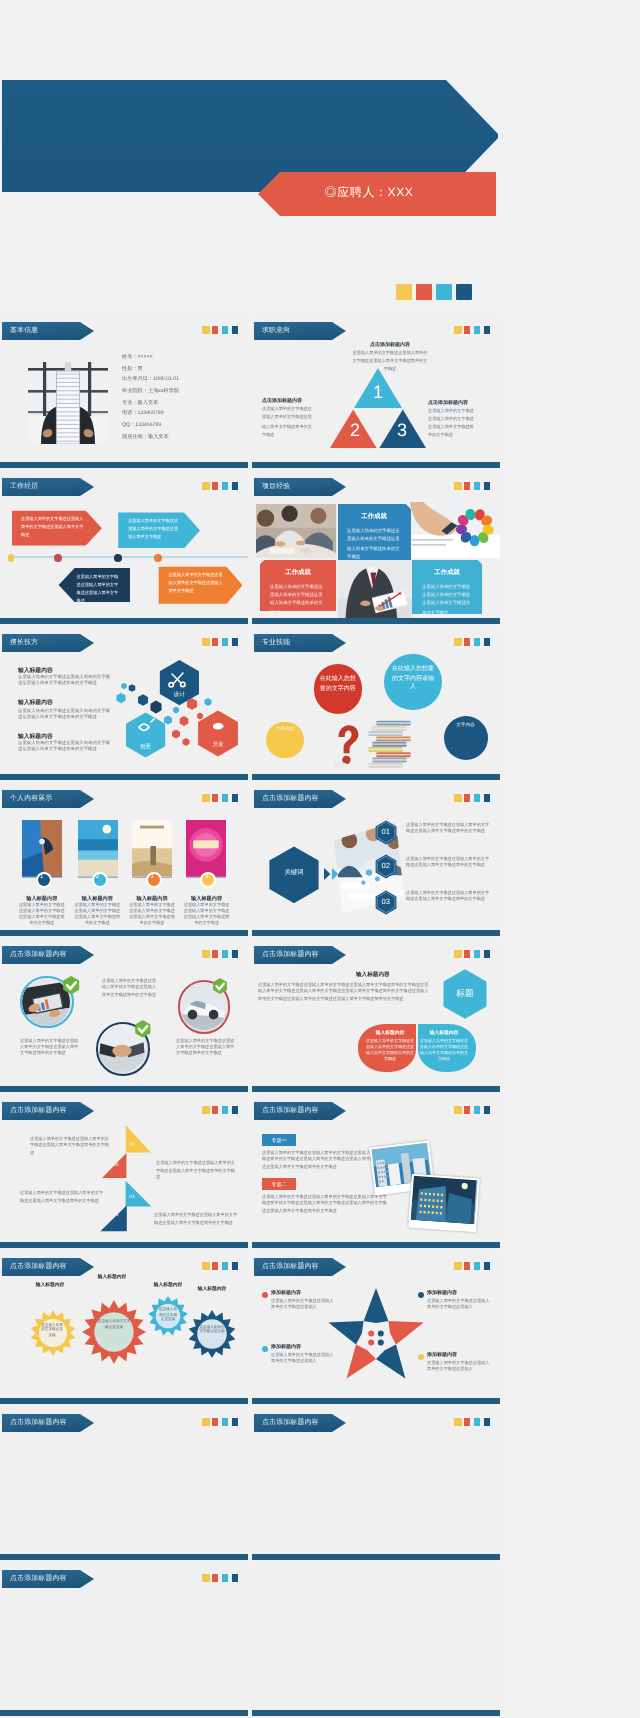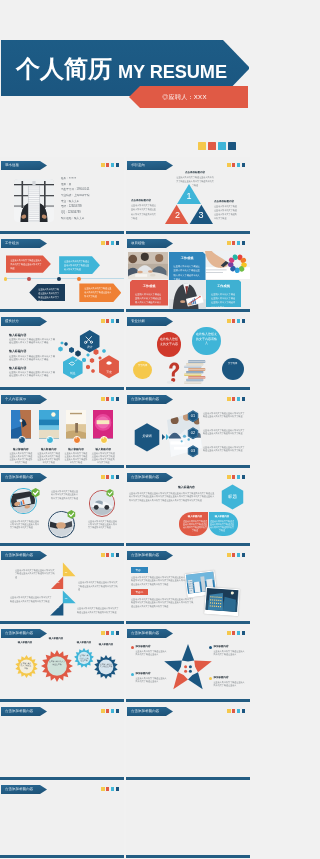--- a/index.html
+++ b/index.html
@@ -43,22 +43,20 @@
   .ab{position:absolute;}
   svg{display:block;overflow:visible;}
 </style>
 </head>
 <body>
 
 <div class="page">
 
   <div class="hdr">
     <div class="hdr-banner"></div>
-    <div class="hdr-title">个人简历</div>
-    <div class="hdr-sub">MY RESUME</div>
     <div class="hdr-ribbon">
       <div class="hdr-ribbon-txt">◎应聘人：XXX</div>
     </div>
     <div class="hdr-sqs">
         <i style="background: rgb(245, 200, 76);"></i>
         <i style="background: rgb(224, 90, 69);"></i>
         <i style="background: rgb(63, 181, 216);"></i>
         <i style="background: rgb(27, 86, 128);"></i>
       </div>
   </div>

